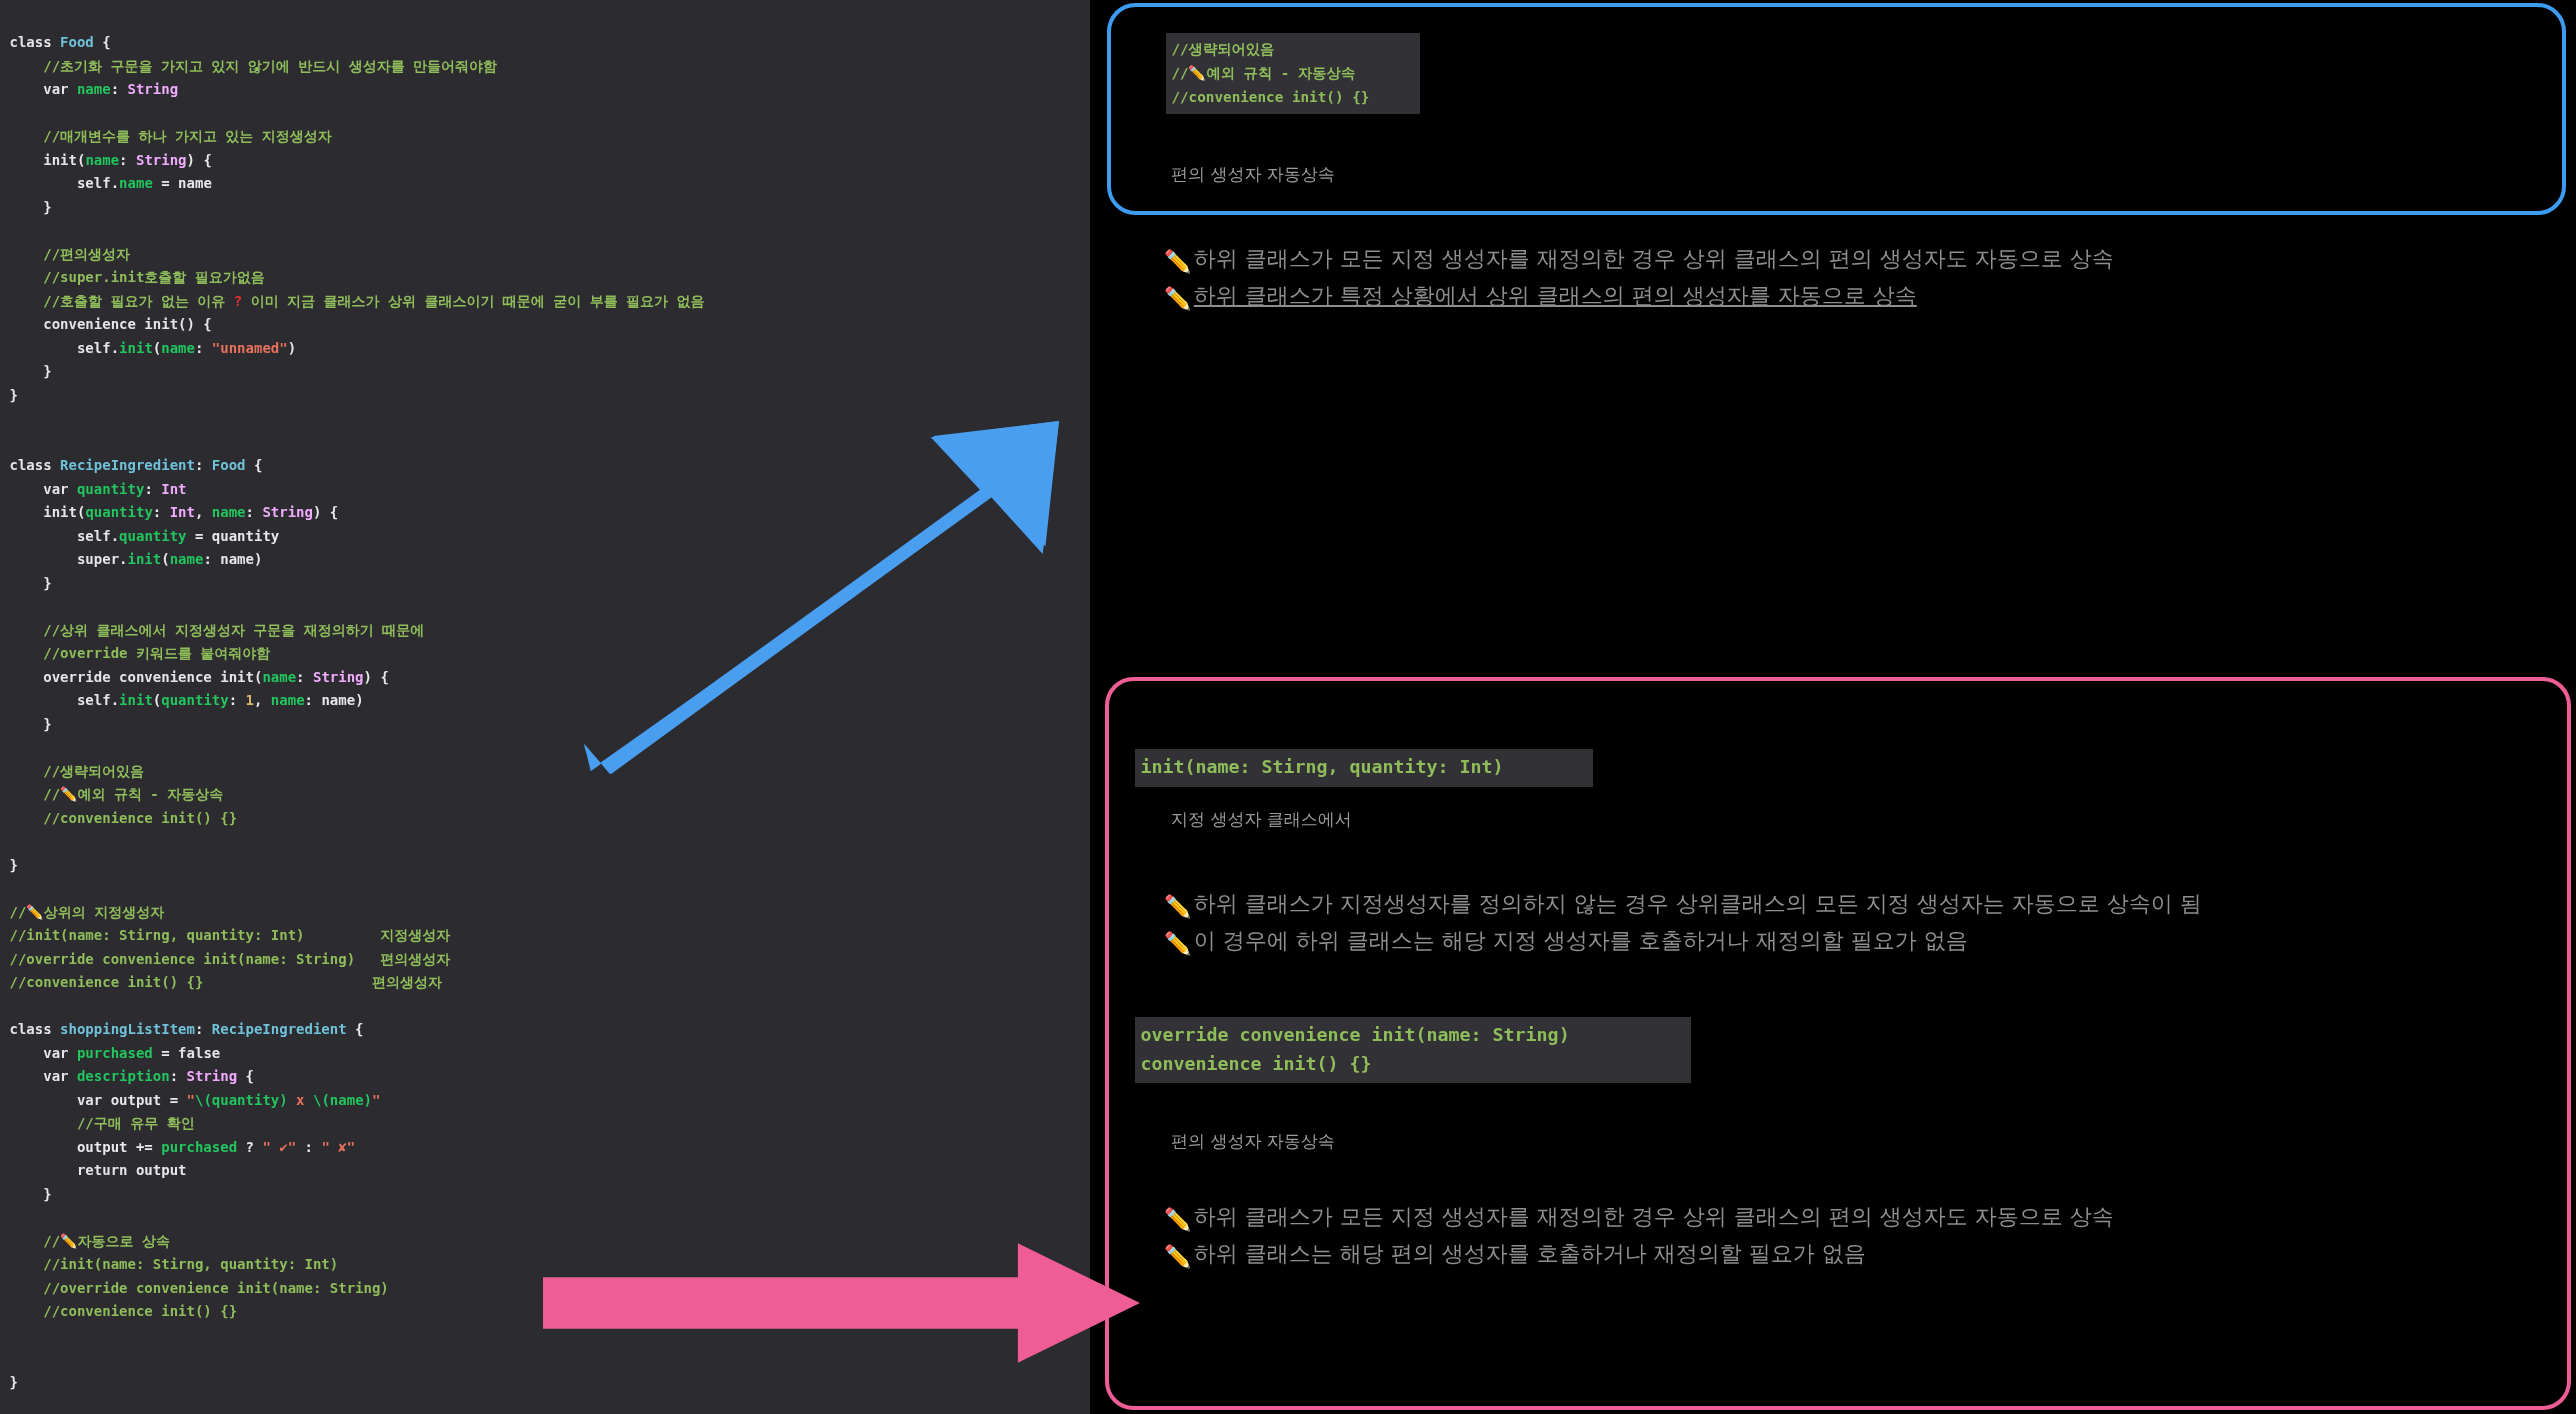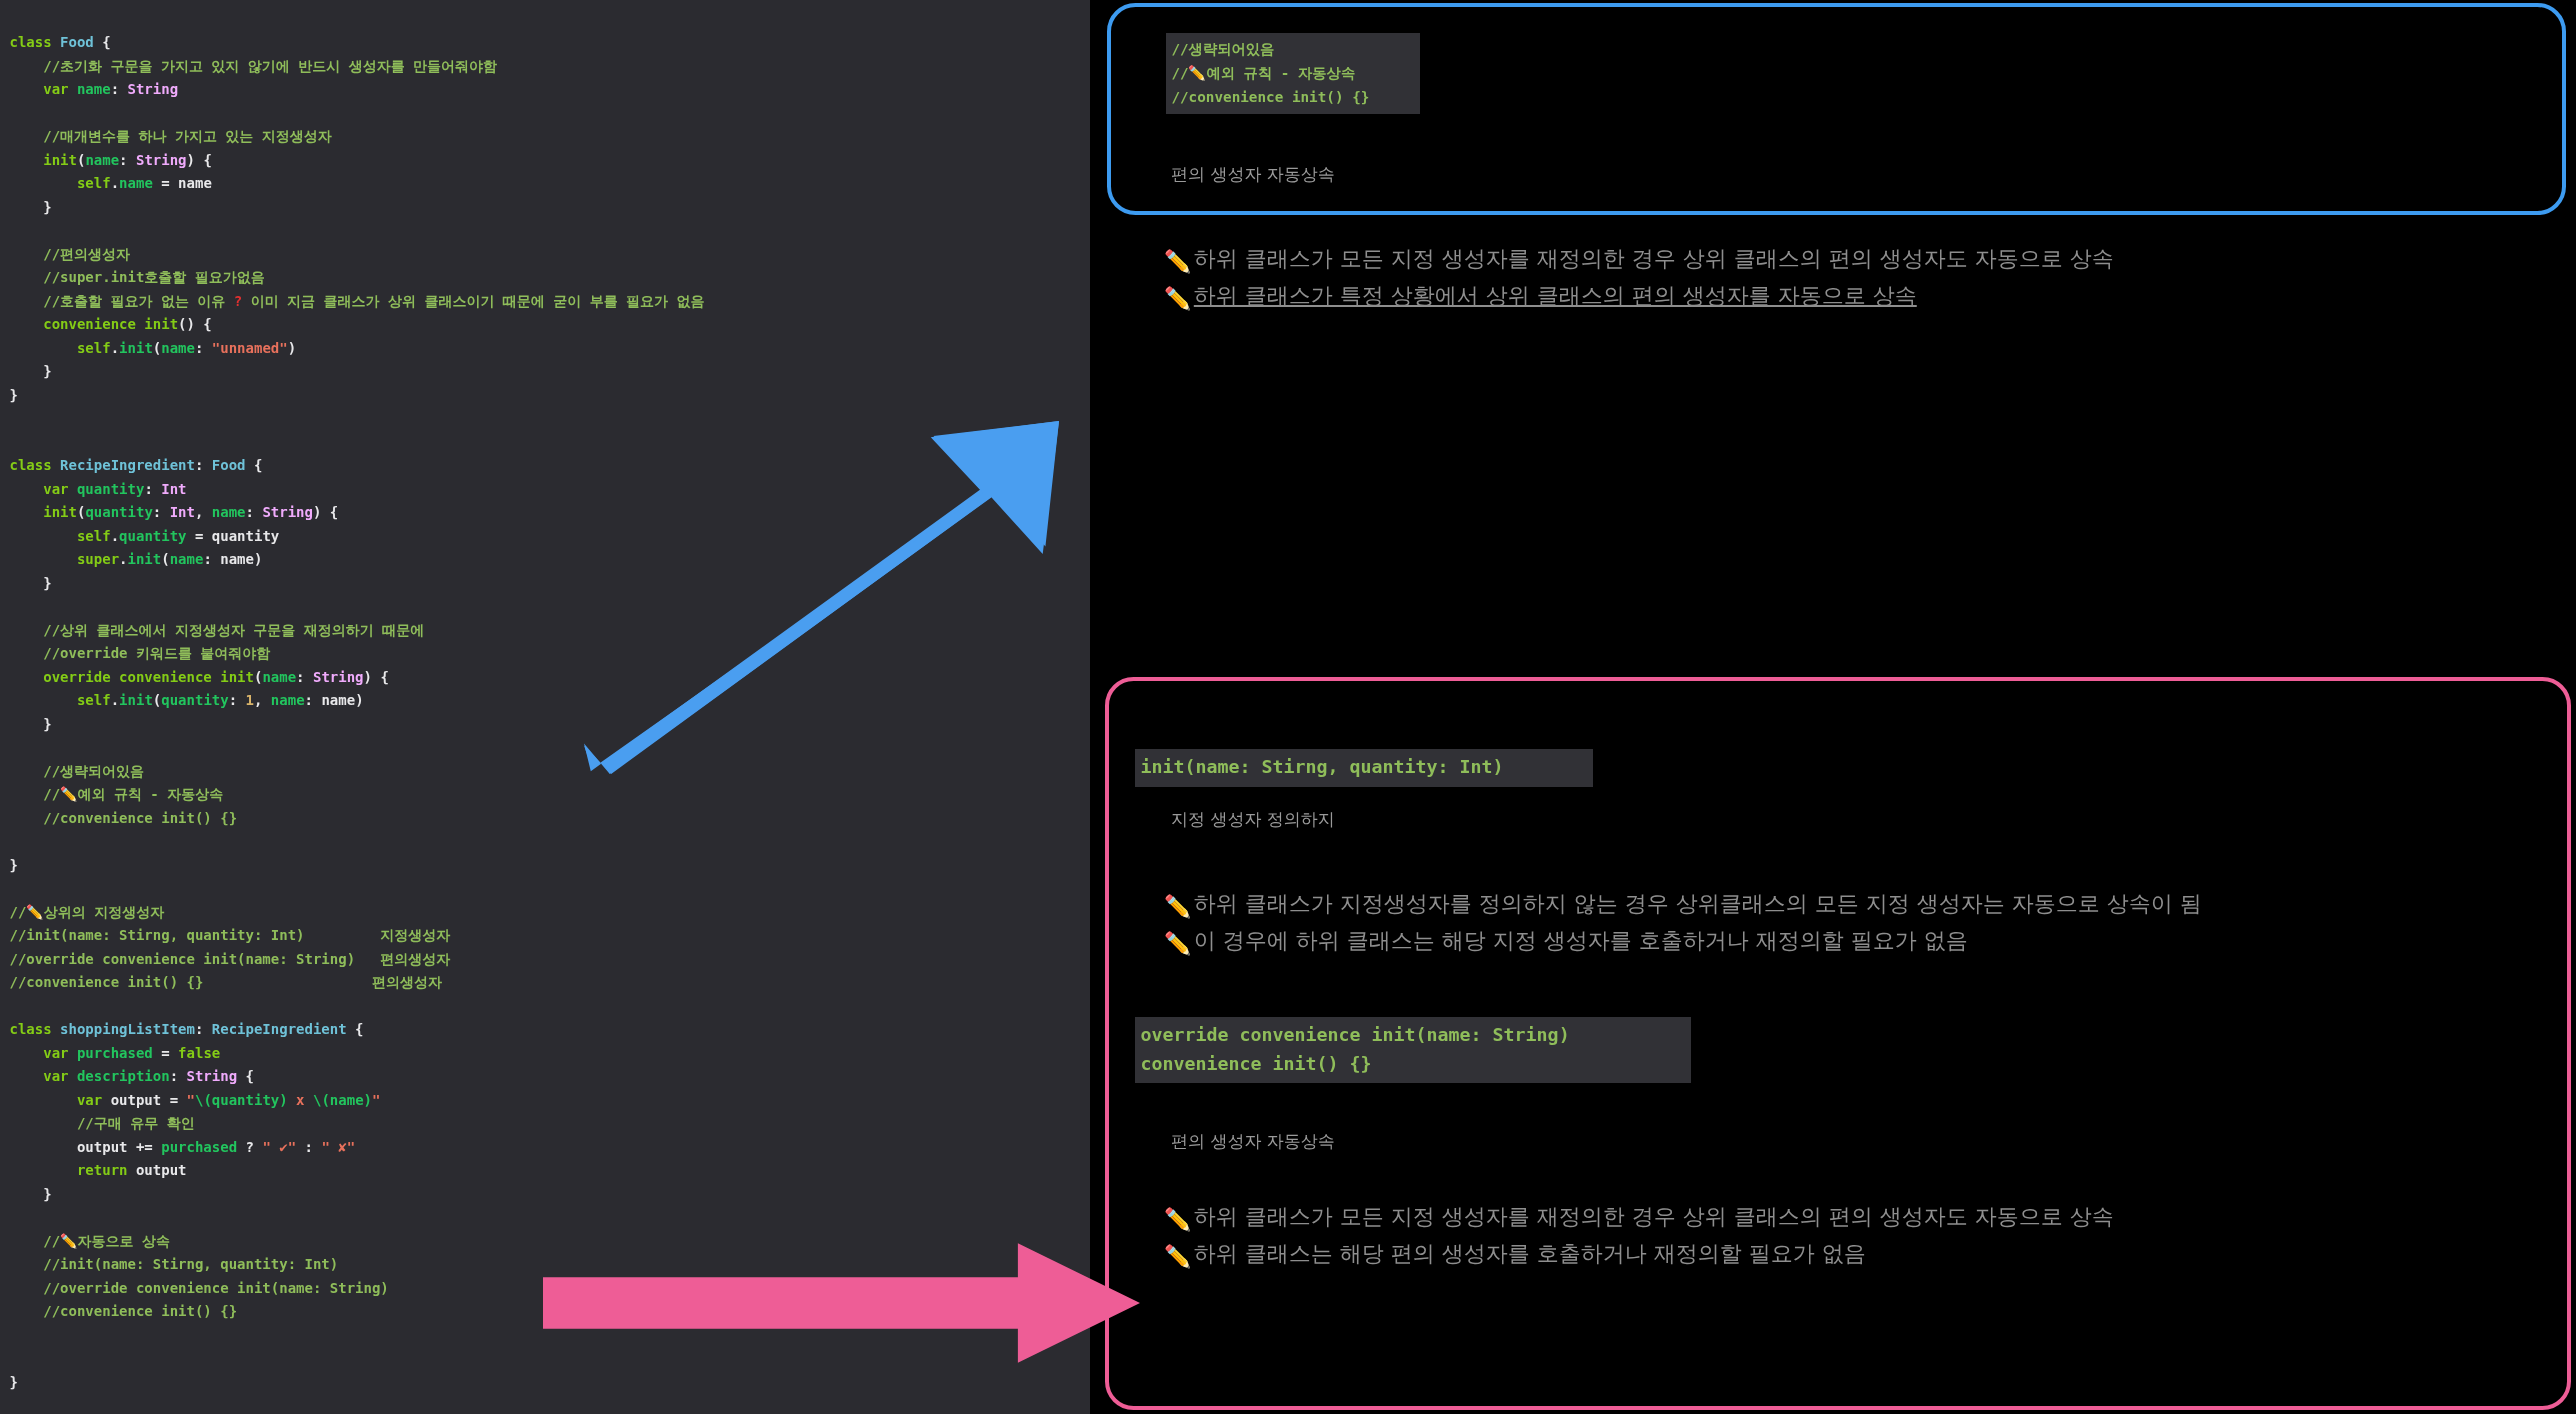--- a/index.html
+++ b/index.html
@@ -7,21 +7,21 @@
        font-family:"DejaVu Sans","Liberation Sans",sans-serif;}
 
   
   #editor{position:absolute;left:0;top:0;width:1090px;height:1414px;
           background:#2b2b30;overflow:hidden;}
   #code{position:absolute;left:0;top:31px;width:1090px;
         font-family:"DejaVu Sans Mono","Liberation Mono",monospace;
         font-size:14px;line-height:23.5px;font-weight:bold;
         white-space:pre;color:#e8e8ea;}
   .ln{height:23.5px;padding-left:9.5px;}
-  .kw{color:#84cc16;}          
+  .kw{color:#e5e5e5;}          
   .ty{color:#f0abfc;}          
   .cls{color:#6fc2d8;}         
   .pm{color:#22c55e;}          
   .cm{color:#8fbd5a;}          
   .st{color:#e8715c;}          
   .nm{color:#d9b46a;}          
   .pl{color:#e8e8ea;}          
   .q{color:#e03030;}
   .tag{color:#8fbd5a;}
 
@@ -85,21 +85,21 @@
   <span class="pencil">✏️</span><span>하위 클래스가 모든 지정 생성자를 재정의한 경우 상위 클래스의 편의 생성자도 자동으로 상속</span>
 </div>
 <div class="bullet" style="left:1164px;top:281px;text-decoration:underline;">
   <span class="pencil">✏️</span><span>하위 클래스가 특정 상황에서 상위 클래스의 편의 생성자를 자동으로 상속</span>
 </div>
 
 <div class="panel" id="panel-pink"></div>
 
 <div class="snip snip-lg" style="left:1135px;top:749px;width:458px;">init(name: Stirng, quantity: Int)</div>
 
-<div class="head" style="left:1171px;top:808px;">지정 생성자 정의하지</div>
+<div class="head" style="left:1171px;top:808px;">지정 생성자 클래스에서</div>
 
 <div class="bullet" style="left:1164px;top:889px;">
   <span class="pencil">✏️</span><span>하위 클래스가 지정생성자를 정의하지 않는 경우 상위클래스의 모든 지정 생성자는 자동으로 상속이 됨</span>
 </div>
 <div class="bullet" style="left:1164px;top:926px;">
   <span class="pencil">✏️</span><span>이 경우에 하위 클래스는 해당 지정 생성자를 호출하거나 재정의할 필요가 없음</span>
 </div>
 
 <div class="snip snip-lg" style="left:1135px;top:1017px;width:556px;">override convenience init(name: String)
 convenience init() {}</div>

